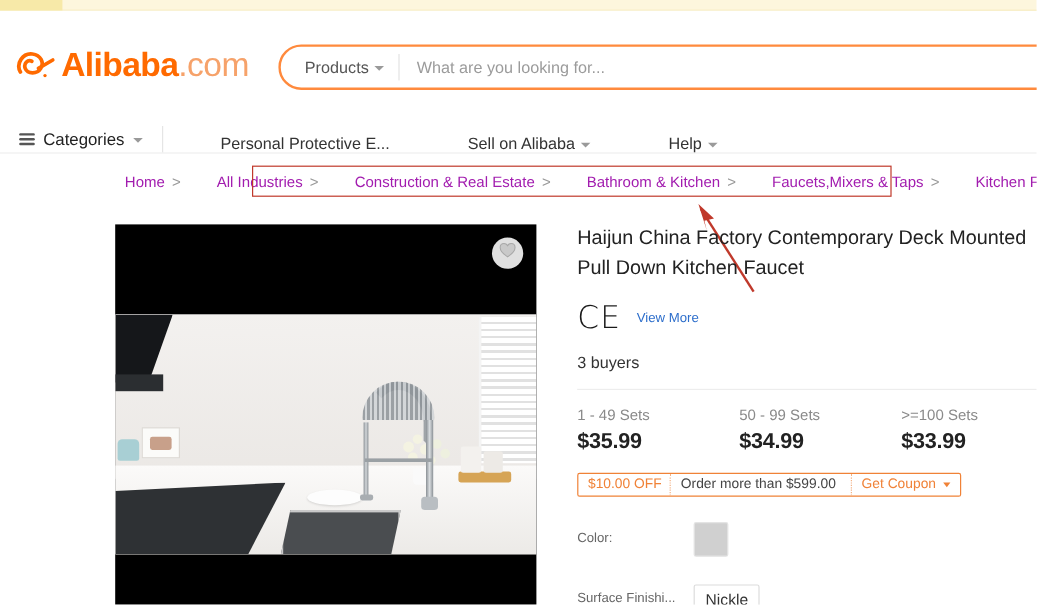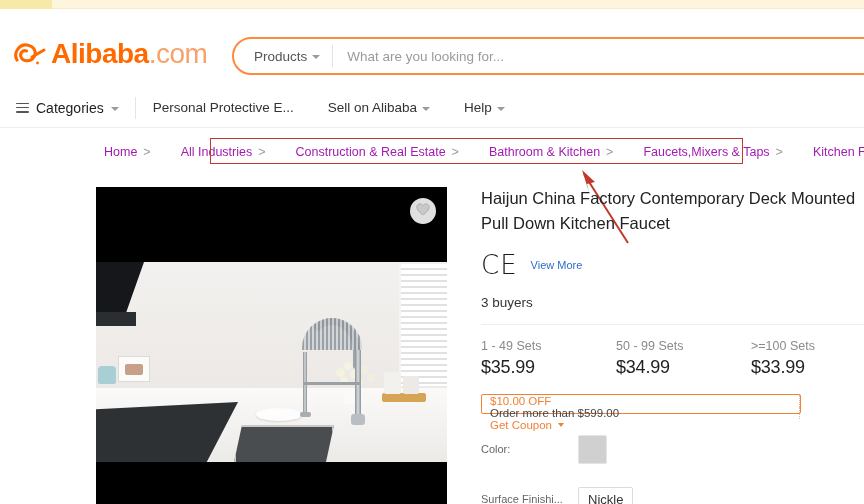--- a/index.html
+++ b/index.html
@@ -95,21 +95,21 @@
     border-top: 4px solid #9a9a9a;
     position: relative; top: 1px;
   }
 
   
   .navbar {
     position: absolute; top: 88px; left: 0;
     width: 864px; height: 40px;
     background: #ffffff;
     border-bottom: 1px solid #eeeeee;
-    display: flex; align-items: center;
+    display: flex; align-items: flex-end; gap: 31px;
   }
   .nav-cats {
     display: flex; align-items: center; gap: 7px;
     padding-left: 16px; padding-right: 16px;
     font-size: 14px; color: #222;
     height: 22px;
     border-right: 1px solid #e5e5e5;
     white-space: nowrap;
   }
   .hamburger {
@@ -343,33 +343,32 @@
     display: flex;
     width: 400px;
   }
   .price-tier { width: 135px; }
   .price-tier:nth-child(3) { width: 120px; }
   .tier-qty {
     font-size: 12.5px; color: #8a8a8a;
     margin-bottom: 4px;
   }
   .tier-price {
-    font-size: 18px; font-weight: normal; color: #222;
+    font-size: 18px; font-weight: bold; color: #222;
     letter-spacing: -0.2px;
   }
 
   .coupon {
     margin-top: 16px;
     display: inline-flex; align-items: stretch;
     height: 20px;
     border: 1px solid #f08237;
     border-radius: 2px;
     background: #fff;
     width: 320px;
-    flex-direction: column;
   }
   .coupon-off {
     color: #f08237;
     font-size: 11.5px;
     display: flex; align-items: center;
     padding: 0 7px 0 8px;
     white-space: nowrap;
     border-right: 1px dotted #f3b285;
   }
   .coupon-cond {

